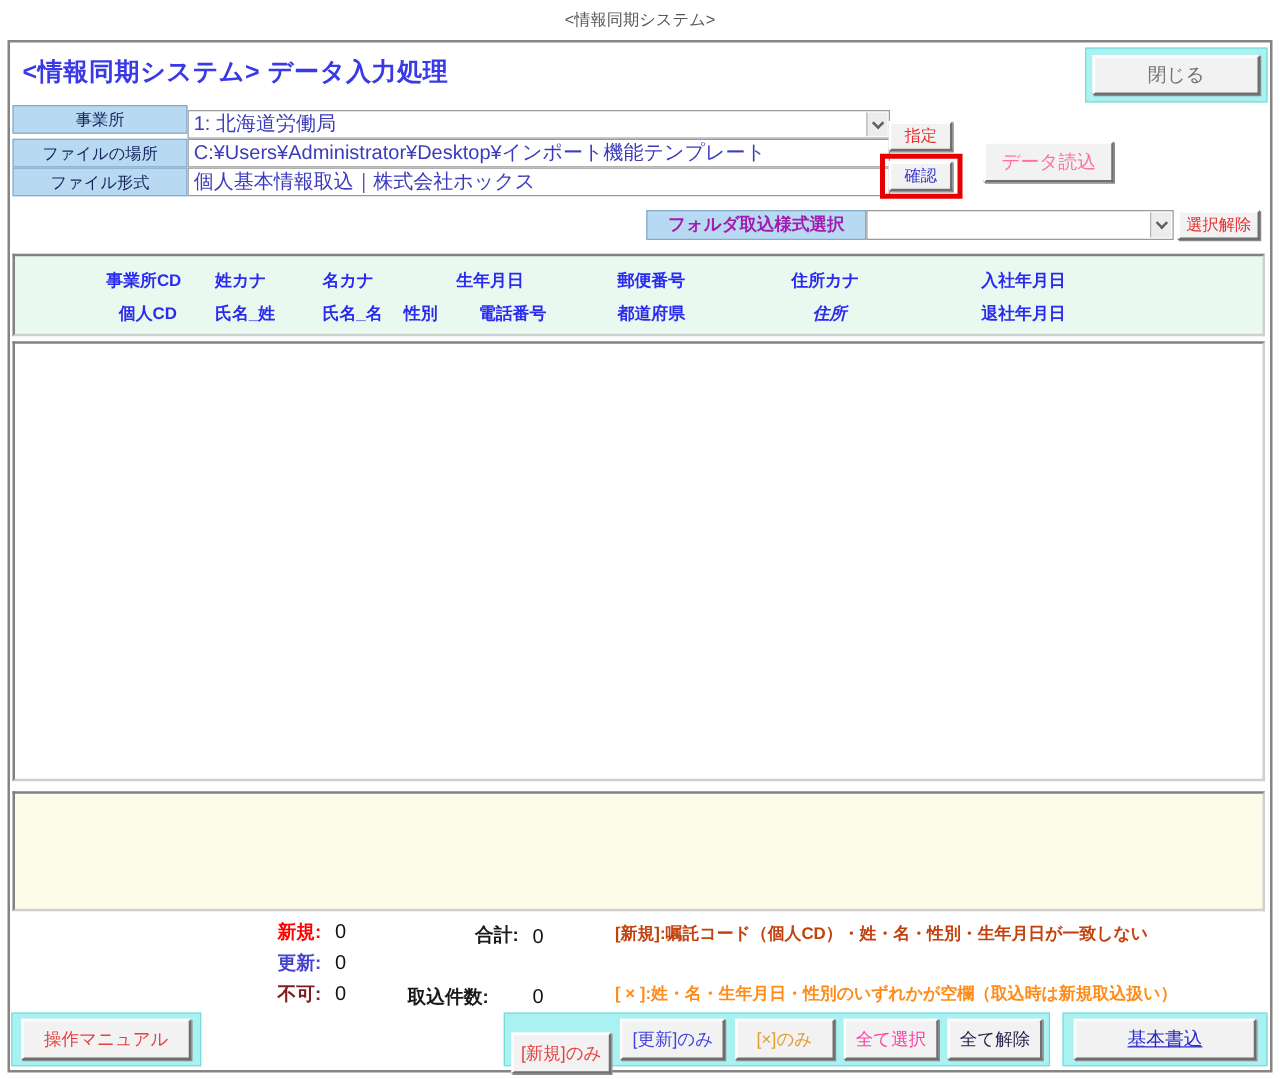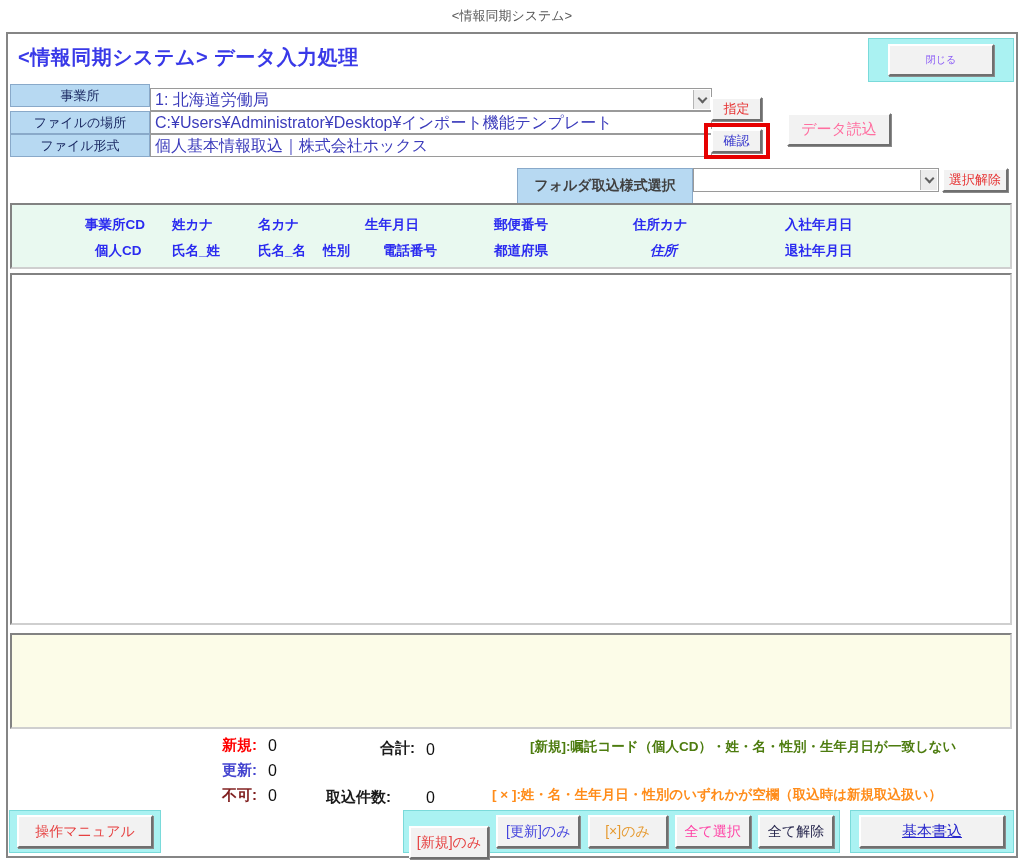--- a/index.html
+++ b/index.html
@@ -18,21 +18,21 @@
 
   
   .btn3d { background:#f2f2f2; border:2px solid; border-color:#ffffff #6f6f6f #6f6f6f #ffffff;
     box-shadow:1px 1px 0 #8a8a8a; display:flex; align-items:center; justify-content:center;
     font-size:14px; cursor:default; }
 
   .cyan-frame { position:absolute; background:#aaf2f2; border:1px solid #7adada;
     display:flex; align-items:center; justify-content:center; }
 
   .close-frame { left:860px; top:4px; width:146px; height:44px; }
-  .close-frame .btn3d { width:106px; height:32px; color:#8b5cf6; font-size:10px; }
+  .close-frame .btn3d { width:134px; height:32px; color:#737373; font-size:15px; }
 
   
   .lbl-blue { position:absolute; left:2px; width:140px; height:23px;
     background:#b7d9f2; border:1px solid #89a9c9; color:#16245e; font-size:13px;
     display:flex; align-items:center; justify-content:center; }
   .field { position:absolute; left:142px; height:23px; background:#fff;
     border:1px solid #9a9a9a; color:#3b3bbb; font-size:16px; line-height:21px;
     padding:0 4px; white-space:nowrap; overflow:hidden; }
   .combo-arrow { position:absolute; right:1px; top:1px; width:17px; height:19px;
     background:#ececec; border-left:1px solid #b5b5b5; display:flex;
@@ -40,22 +40,22 @@
   .chev { width:7px; height:7px; border-right:2px solid #606060;
     border-bottom:2px solid #606060; transform:rotate(45deg); margin-top:-3px; }
 
   .btn-specify { position:absolute; left:703px; top:63px; width:51px; height:24px; color:#e63030; font-size:13px; }
   .btn-confirm { position:absolute; left:703px; top:95px; width:51px; height:24px; color:#3333cc; font-size:13px; }
   .confirm-highlight { position:absolute; left:696px; top:89px; width:66px; height:36px;
     border:4px solid #e60000; pointer-events:none; }
   .btn-load { position:absolute; left:779px; top:79px; width:104px; height:33px;
     color:#ff6fa0; font-size:15px; }
 
-  .folder-label { position:absolute; left:509px; top:134px; width:176px; height:36px;
-    background:#b7d9f2; border:1px solid #89a9c9; color:#404040; font-size:14px; font-weight:bold;
+  .folder-label { position:absolute; left:509px; top:134px; width:176px; height:24px;
+    background:#b7d9f2; border:1px solid #89a9c9; color:#a21caf; font-size:14px; font-weight:bold;
     display:flex; align-items:center; justify-content:center; }
   .folder-combo { position:absolute; left:685px; top:134px; width:246px; height:24px;
     background:#fff; border:1px solid #9a9a9a; }
   .folder-combo .combo-arrow { height:20px; }
   .btn-clear-sel { position:absolute; left:934px; top:134px; width:66px; height:24px;
     color:#e63030; font-size:13px; }
 
   
   .sunken { border:2px solid; border-color:#828282 #cfcfcf #cfcfcf #828282; }
   .grid-header { position:absolute; left:2px; top:169px; width:1002px; height:66px;
@@ -64,21 +64,21 @@
   .list-box { position:absolute; left:2px; top:239px; width:1002px; height:352px; background:#ffffff; }
   .msg-box { position:absolute; left:2px; top:599px; width:1002px; height:96px; background:#fcfce8; }
 
   
   .stat-label { position:absolute; font-size:15px; font-weight:bold; white-space:nowrap; }
   .stat-value { position:absolute; font-size:16px; color:#111111; }
   .c-red { color:#ff0000; } .c-blue { color:#4343cf; } .c-orange { color:#7f1d1d; }
   .c-black { color:#1a1a1a; }
 
   .legend-line { position:absolute; left:484px; font-size:13.5px; font-weight:bold; white-space:nowrap; }
-  .lg-red { color:#4d7c0f;margin-left:38px; } .lg-blue { color:#4444dd; } .lg-orange { color:#ff8c1a; }
+  .lg-red { color:#c2410c; } .lg-blue { color:#4444dd; } .lg-orange { color:#ff8c1a; }
 
   
   .bottom-frame { top:776px; height:43px; }
   .frame-manual { left:1px; width:152px; }
   .frame-print  { left:164px; width:152px; }
   .frame-group  { left:395px; width:437px; justify-content:space-between; padding:0 5px; }
   .frame-write  { left:842px; width:164px; }
   .bottom-frame .btn3d { height:33px; background:#f2f2f2; }
   .btn-manual { width:136px; color:#e64040; }
   .btn-print  { width:136px; color:#e64040; }

